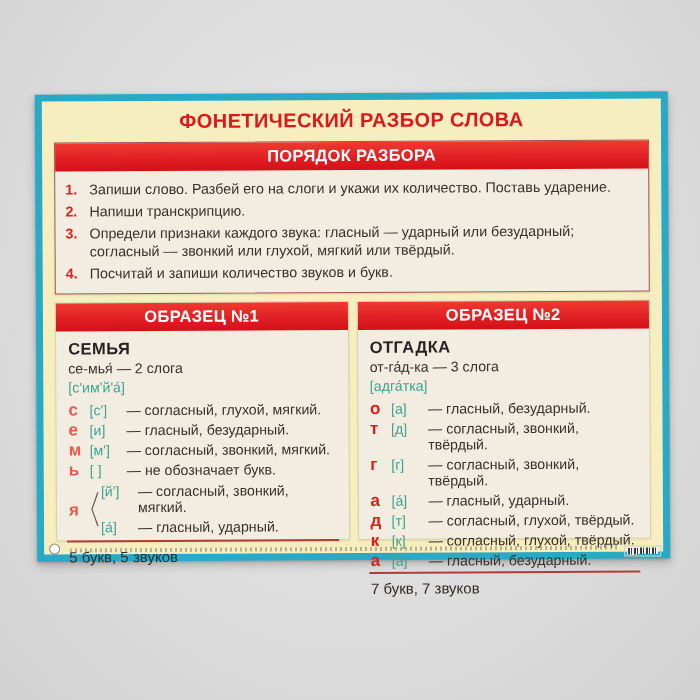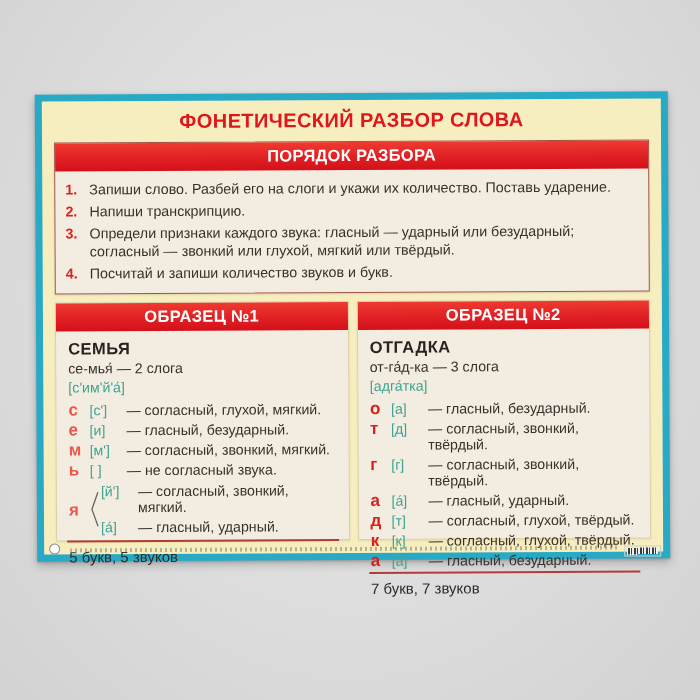--- a/index.html
+++ b/index.html
@@ -126,21 +126,21 @@
             <span class="desc">— гласный, безударный.</span>
           </div>
           <div class="row">
             <span class="letter">м</span>
             <span class="sound">[м']</span>
             <span class="desc">— согласный, звонкий, мягкий.</span>
           </div>
           <div class="row">
             <span class="letter">ь</span>
             <span class="sound">[ ]</span>
-            <span class="desc">— не согласный звука.</span>
+            <span class="desc">— не обозначает букв.</span>
           </div>
           <div class="row row-double">
             <span class="letter">я</span>
             <svg class="brace" width="9" height="38" viewBox="0 0 9 38">
                 <path d="M8 2 L2 19 L8 36" fill="none" stroke="#6b6258" stroke-width="1.3"></path>
               </svg>
             <span class="dlines">
               <span class="dline">
                 <span class="sound">[й']</span>
                 <span class="desc">— согласный, звонкий, мягкий.</span>

